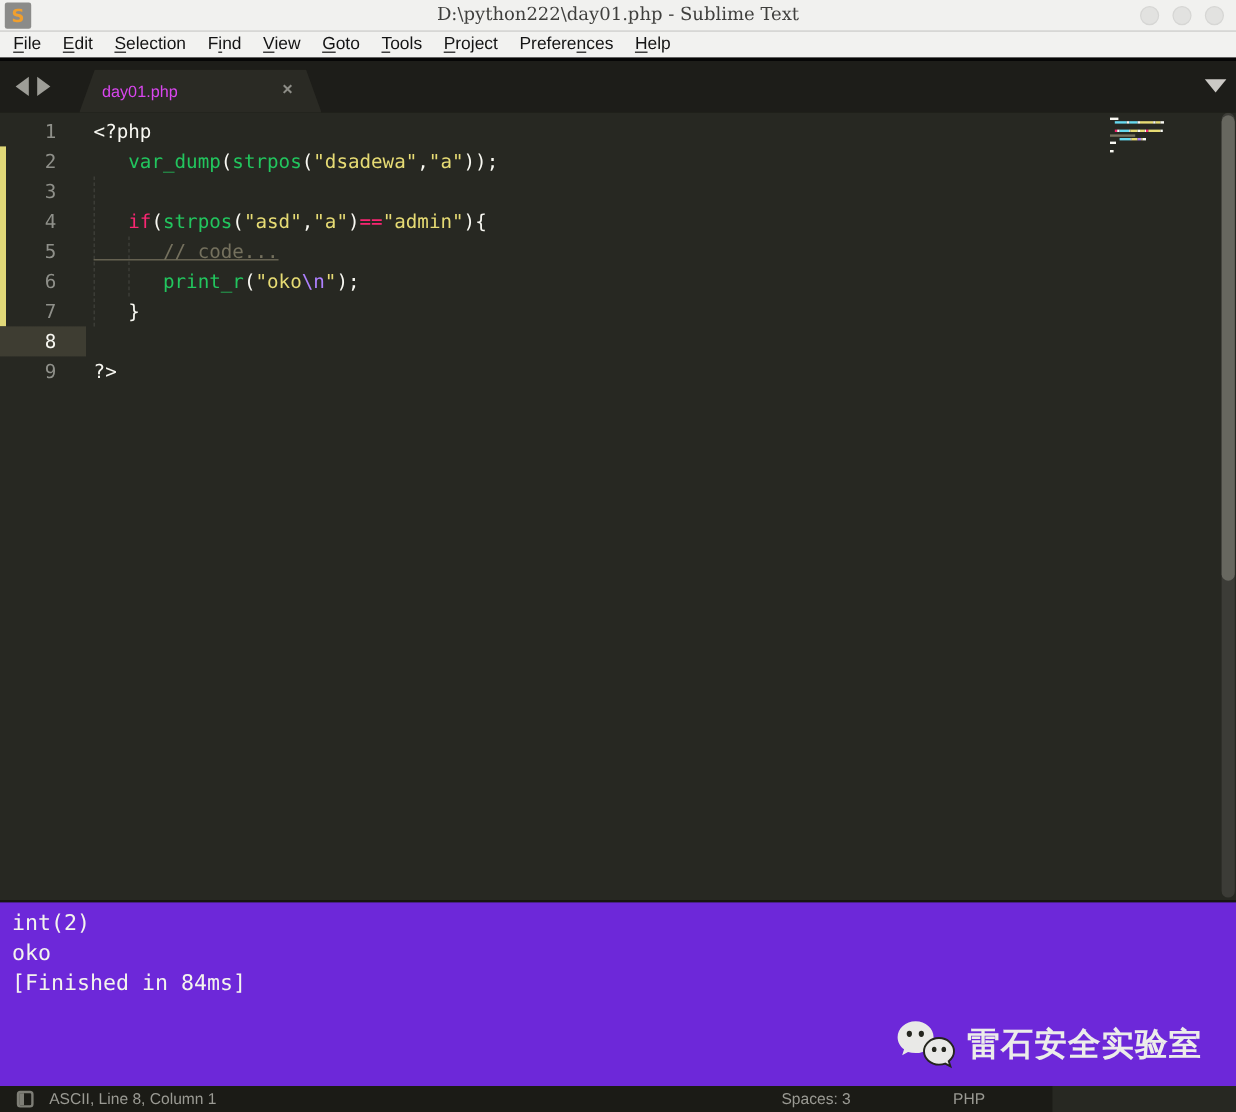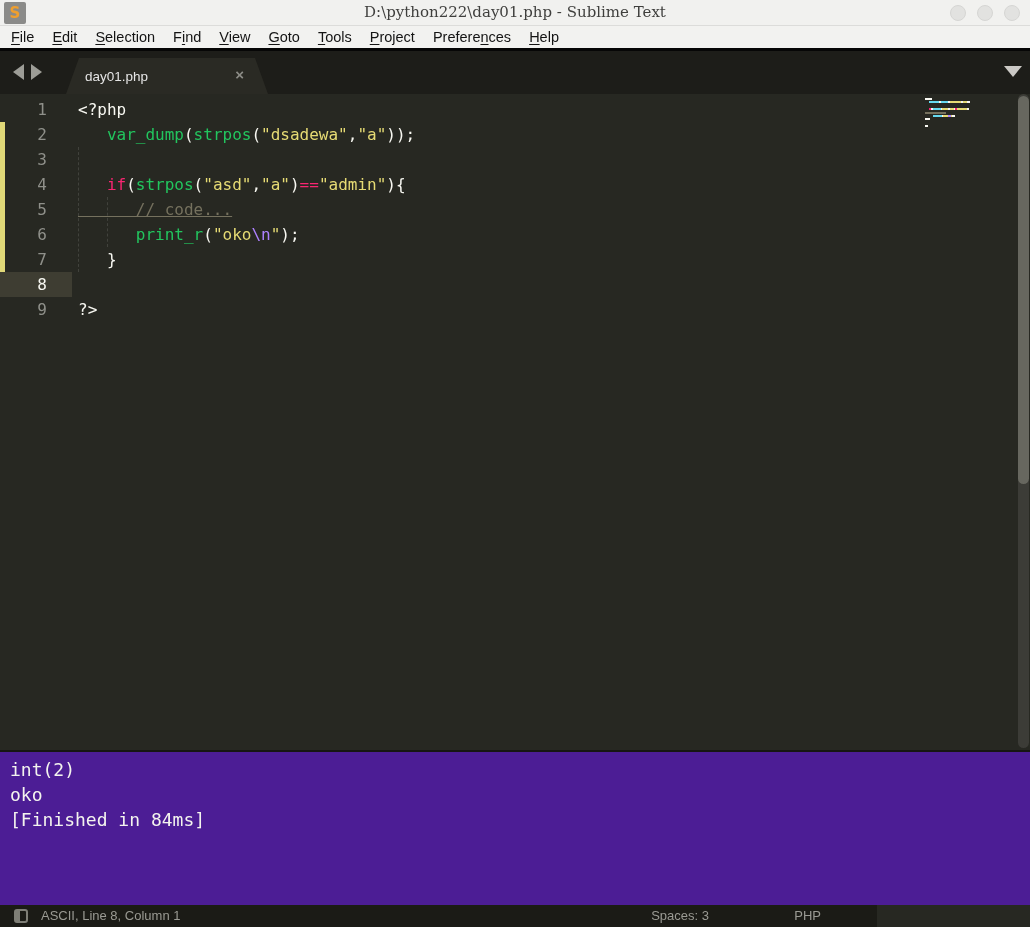--- a/index.html
+++ b/index.html
@@ -21,21 +21,21 @@
   .blackstrip { position:absolute; left:0; top:48px; width:1030px; height:3px; background:#060606; }
 
   
   .tabbar { position:absolute; left:0; top:51px; width:1030px; height:43px; background:#1d1d19; }
   .nav-arrow { position:absolute; top:13px; width:0; height:0; border-top:8px solid transparent; border-bottom:8px solid transparent; }
   .nav-left  { left:13px; border-right:11px solid #9d9d97; }
   .nav-right { left:31px; border-left:11px solid #9d9d97; }
   .tab { position:absolute; left:66px; top:7px; width:202px; height:36px; background:#2a2a24;
          clip-path:polygon(13px 0, calc(100% - 13px) 0, 100% 100%, 0 100%);
          display:flex; align-items:center; }
-  .tab-label { margin-left:19px; font-size:13.5px; color:#e5e5e5; }
+  .tab-label { margin-left:19px; font-size:13.5px; color:#d946ef; }
   .tab-close { position:absolute; right:24px; top:8px; color:#8d8d87; font-size:15px; font-weight:bold; line-height:18px; }
   .tab-dropdown { position:absolute; right:8px; top:15px; width:0; height:0; border-left:9px solid transparent; border-right:9px solid transparent; border-top:11px solid #cbc9c5; }
 
   
   .editor { position:absolute; left:0; top:94px; width:1030px; height:656px; background:#272822; overflow:hidden; }
   .code-lines { position:absolute; left:0; top:3px; width:100%; }
   .code-row { position:relative; display:flex; height:25px; line-height:25px; font-family:"DejaVu Sans Mono", monospace; font-size:16px; }
   .code-row.current { background:linear-gradient(to right, #3e3d32 0, #3e3d32 72px, transparent 72px); }
   .gutter-num { width:60px; text-align:right; padding-right:13px; color:#8f908a; flex:none; }
   .code-row.current .gutter-num { color:#f8f8f2; }
@@ -50,21 +50,21 @@
   
   .minimap { position:absolute; left:925px; top:4px; width:60px; height:40px; }
   .mini-row { position:absolute; left:0; height:2px; display:flex; }
   .mini-tok { height:2px; flex:none; }
 
   
   .scroll-track { position:absolute; right:1px; top:0; width:11px; height:654px; background:#3c3c37; border-radius:6px; }
   .scroll-thumb { position:absolute; right:1px; top:2px; width:11px; height:388px; background:#67675f; border-radius:6px; }
 
   
-  .console { position:absolute; left:0; top:750px; width:1030px; height:155px; background:#4c1d95; border-top:2px solid #161612; }
+  .console { position:absolute; left:0; top:750px; width:1030px; height:155px; background:#6d28d9; border-top:2px solid #161612; }
   .console-line { padding-left:10px; font-family:"DejaVu Sans Mono", monospace; font-size:18px; line-height:25px; color:#f4f4ee; white-space:pre; }
   .console-body { padding-top:5px; }
 
   
   .watermark { position:absolute; right:28px; bottom:14px; display:flex; align-items:center; gap:10px; }
   .wm-text { font-size:27px; font-weight:bold; color:#ececea; font-family:"DejaVu Sans", sans-serif; letter-spacing:1px; }
 
   
   .statusbar { position:absolute; left:0; top:905px; width:877px; height:22px; background:#1b1b16; font-size:13px; color:#9a9a93; }
   .status-icon { position:absolute; left:14px; top:4px; width:14px; height:14px; border:2px solid #7e7e76; border-radius:3px; }
@@ -205,20 +205,31 @@
     <div class="scroll-track"></div>
     <div class="scroll-thumb"></div>
   </div>
 
   <div class="console">
     <div class="console-body" id="console-body">
         <div class="console-line">int(2)</div>
         <div class="console-line">oko</div>
         <div class="console-line">[Finished in 84ms]</div>
       </div>
+    <div class="watermark">
+      <svg width="50" height="42" viewBox="0 0 50 42">
+        <path d="M17 2 C8.7 2 2 8 2 15.3 c0 4.1 2.1 7.7 5.4 10.1 l-1.6 5 4.9-2.7 c1.9 0.6 4 0.9 6.3 0.9 8.3 0 15-6 15-13.3 C32 8 25.3 2 17 2 Z" fill="#e9e9e7"></path>
+        <ellipse cx="11.8" cy="12.5" rx="2.2" ry="2.6" fill="#25261f"></ellipse>
+        <ellipse cx="21.8" cy="12.5" rx="2.2" ry="2.6" fill="#25261f"></ellipse>
+        <path d="M36.5 16 C29.6 16 24 21 24 27.1 c0 6.1 5.6 11.1 12.5 11.1 1.9 0 3.6-0.3 5.2-0.9 l4.3 2.3 -1.4-4.3 c2.7-2 4.4-5 4.4-8.2 C49 21 43.4 16 36.5 16 Z" fill="#e9e9e7" stroke="#25261f" stroke-width="1.6"></path>
+        <ellipse cx="32.5" cy="25.5" rx="1.9" ry="2.2" fill="#25261f"></ellipse>
+        <ellipse cx="40.5" cy="25.5" rx="1.9" ry="2.2" fill="#25261f"></ellipse>
+      </svg>
+      <span class="wm-text">雷石安全实验室</span>
+    </div>
   </div>
 
   <div class="statusbar">
     <div class="status-icon"></div>
     <span class="status-left">ASCII, Line 8, Column 1</span>
     <span class="status-spaces">Spaces: 3</span>
     <span class="status-syntax">PHP</span>
   </div>
 
 </div>

